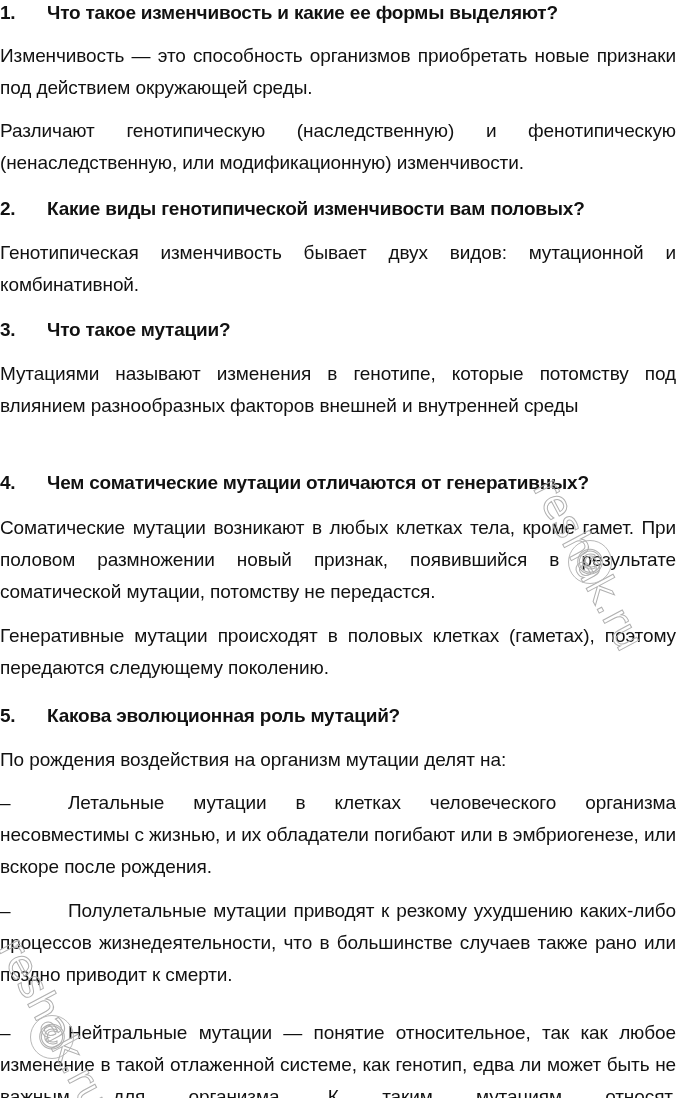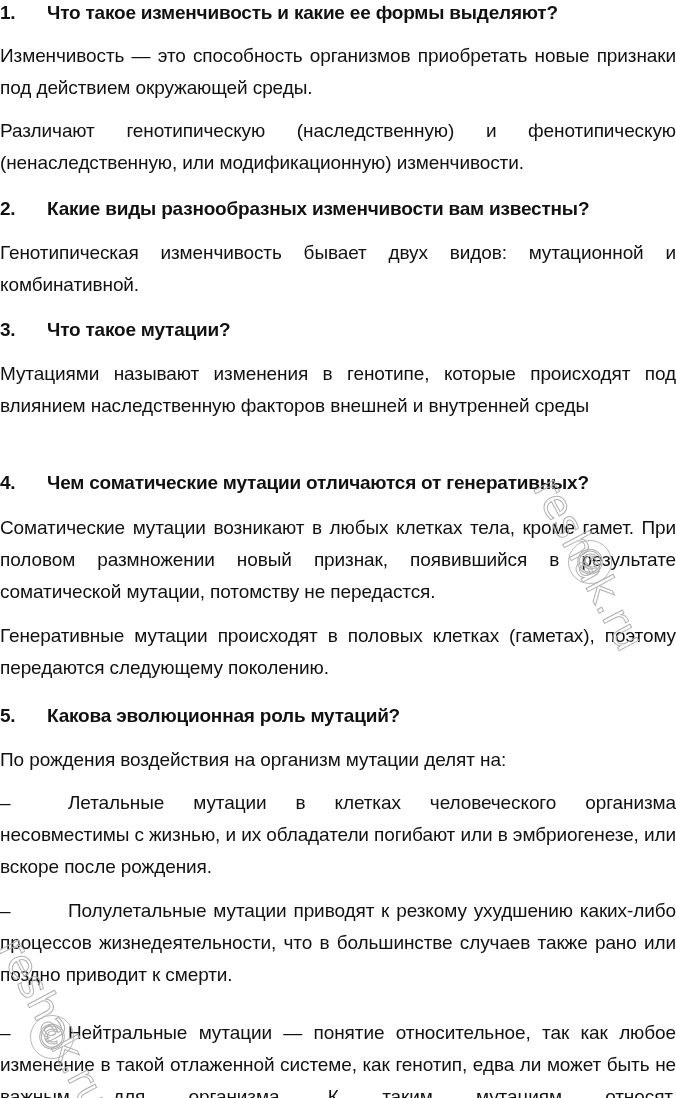--- a/index.html
+++ b/index.html
@@ -38,28 +38,28 @@
 
 <div class="doc">
 
   <div class="q" style="top:1px">
     <span class="num">1.</span><span>Что такое изменчивость и какие ее формы выделяют?</span>
   </div>
   <div class="p" style="top:40px">Изменчивость — это способность организмов приобретать новые признаки под действием окружающей среды.</div>
   <div class="p" style="top:115px">Различают генотипическую (наследственную) и фенотипическую (ненаследственную, или модификационную) изменчивости.</div>
 
   <div class="q" style="top:197px">
-    <span class="num">2.</span><span>Какие виды разнообразных изменчивости вам известны?</span>
+    <span class="num">2.</span><span>Какие виды генотипической изменчивости вам половых?</span>
   </div>
   <div class="p" style="top:237px">Генотипическая изменчивость бывает двух видов: мутационной и комбинативной.</div>
 
   <div class="q" style="top:318px">
     <span class="num">3.</span><span>Что такое мутации?</span>
   </div>
-  <div class="p" style="top:358px">Мутациями называют изменения в генотипе, которые происходят под влиянием наследственную факторов внешней и внутренней среды</div>
+  <div class="p" style="top:358px">Мутациями называют изменения в генотипе, которые потомству под влиянием разнообразных факторов внешней и внутренней среды</div>
 
   <div class="q" style="top:471px">
     <span class="num">4.</span><span>Чем соматические мутации отличаются от генеративных?</span>
   </div>
   <div class="p" style="top:512px">Соматические мутации возникают в любых клетках тела, кроме гамет. При половом размножении новый признак, появившийся в результате соматической мутации, потомству не передастся.</div>
   <div class="p" style="top:620px">Генеративные мутации происходят в половых клетках (гаметах), поэтому передаются следующему поколению.</div>
 
   <div class="q" style="top:704px">
     <span class="num">5.</span><span>Какова эволюционная роль мутаций?</span>
   </div>

